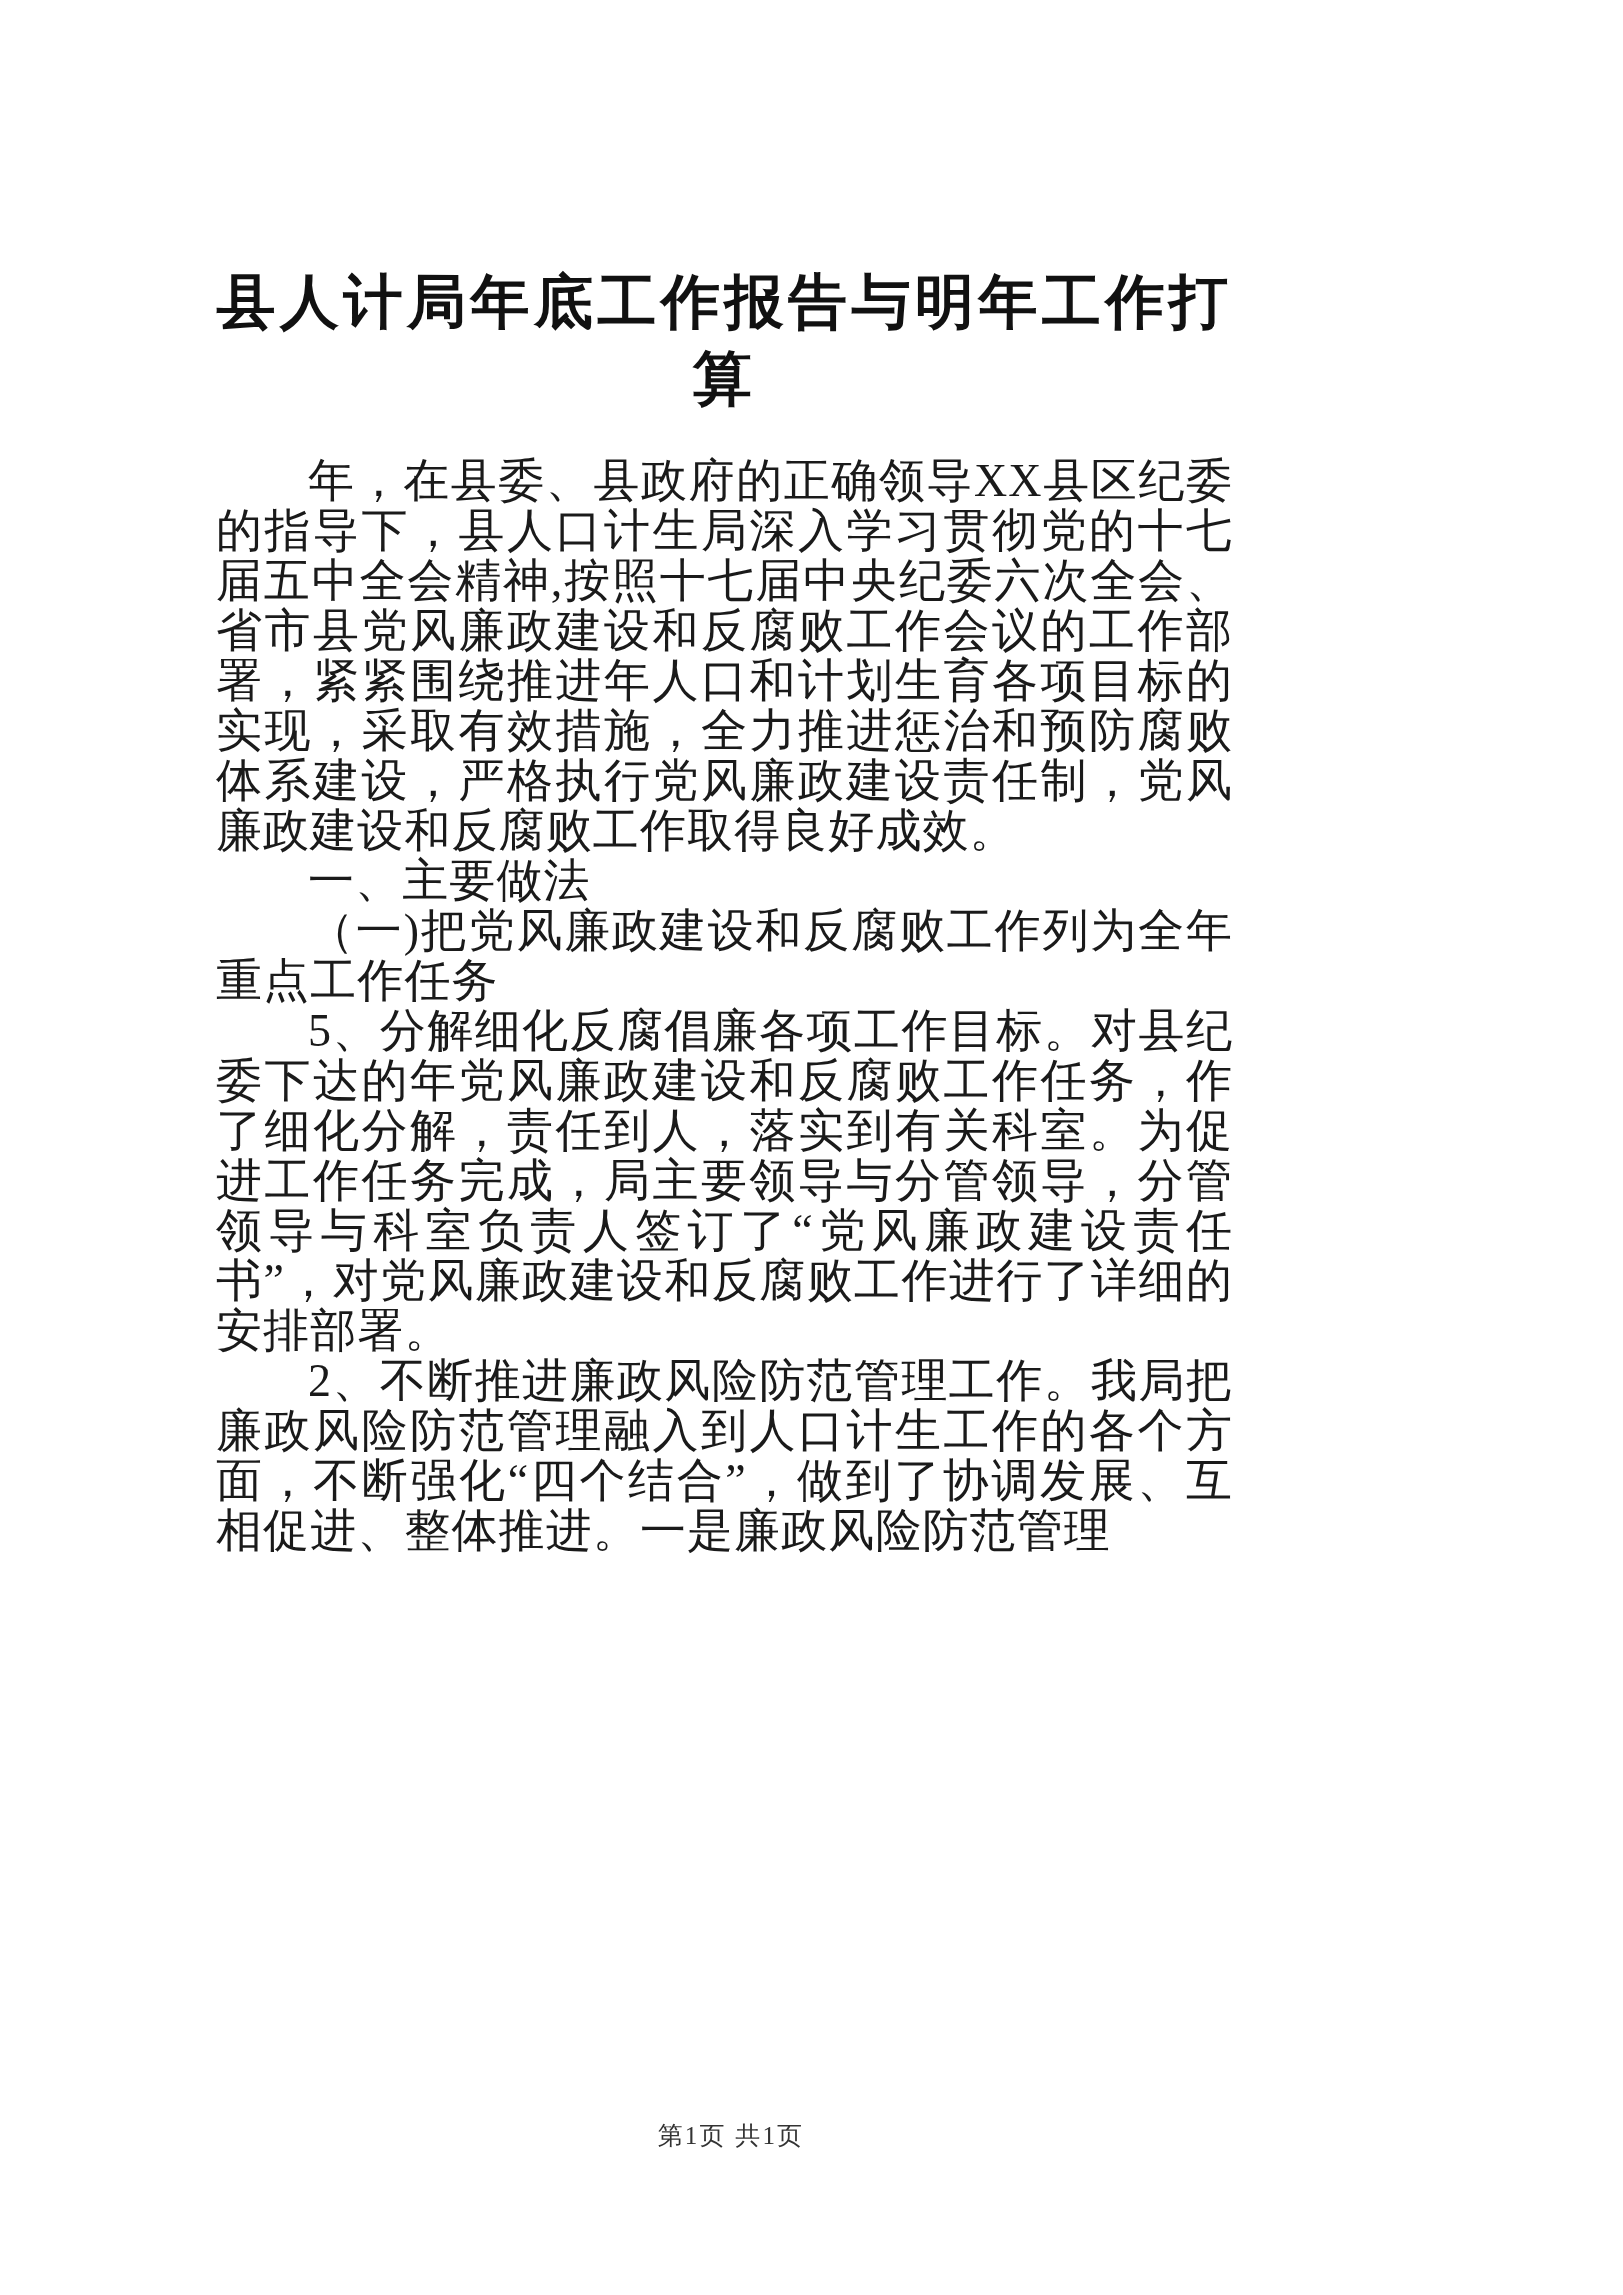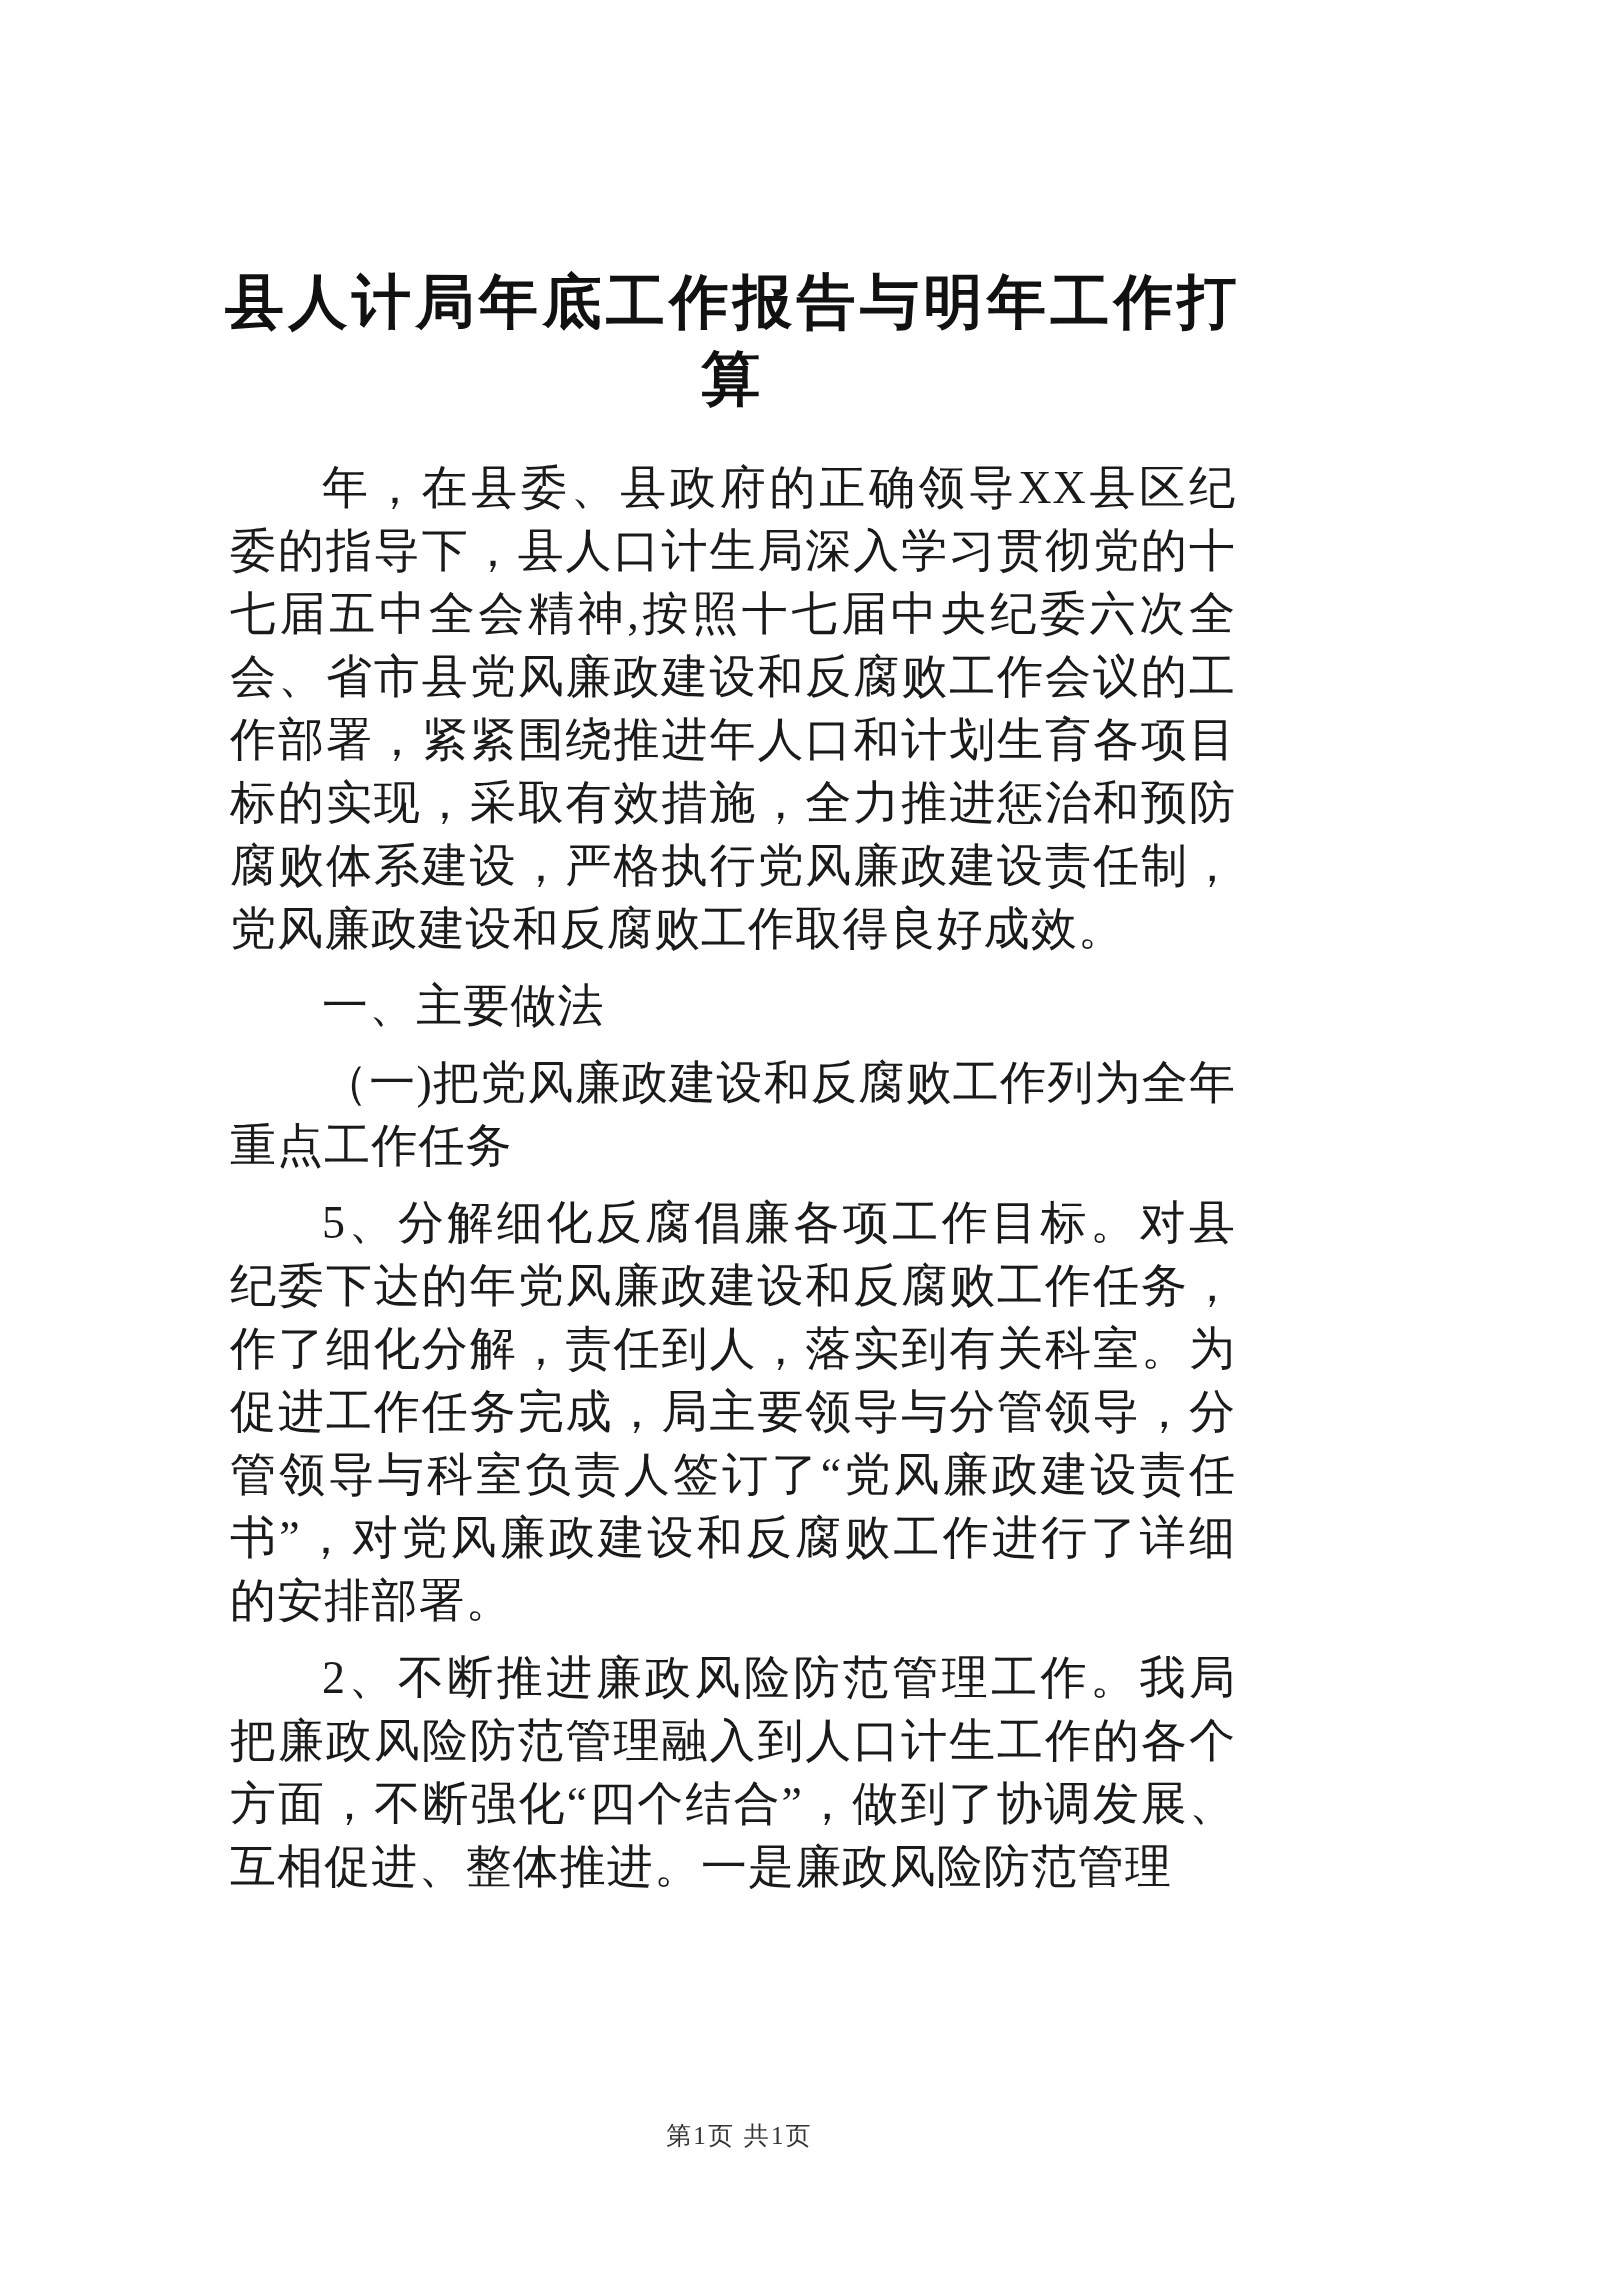--- a/index.html
+++ b/index.html
@@ -8,45 +8,44 @@
     background: #ffffff;
   }
   .page {
     position: relative;
     width: 1446px;
     height: 2295px;
     background: #ffffff;
     overflow: hidden;
     font-family: "Liberation Serif", "DejaVu Serif", serif;
     color: #1a1a1a;
-    padding-left: 17px;
   }
   .content {
     position: absolute;
     left: 216px;
     right: 213px;
     top: 264px;
   }
   .doc-title {
     font-size: 59px;
     font-weight: bold;
     text-align: center;
     letter-spacing: 4.5px;
     margin: 0 0 39px 0;
     line-height: 1.3;
     color: #111111;
   }
   .para {
     font-size: 46px;
-    line-height: 63px;
+    line-height: 50px;
     text-align: justify;
     text-align-last: left;
     text-indent: 2em;
     letter-spacing: 1.1px;
-    margin: 14px;
+    margin: 0;
     color: #1a1a1a;
     word-break: break-all;
   }
   .footer {
     position: absolute;
     left: 16px;
     right: 0;
     bottom: 143px;
     text-align: center;
     font-size: 25px;

